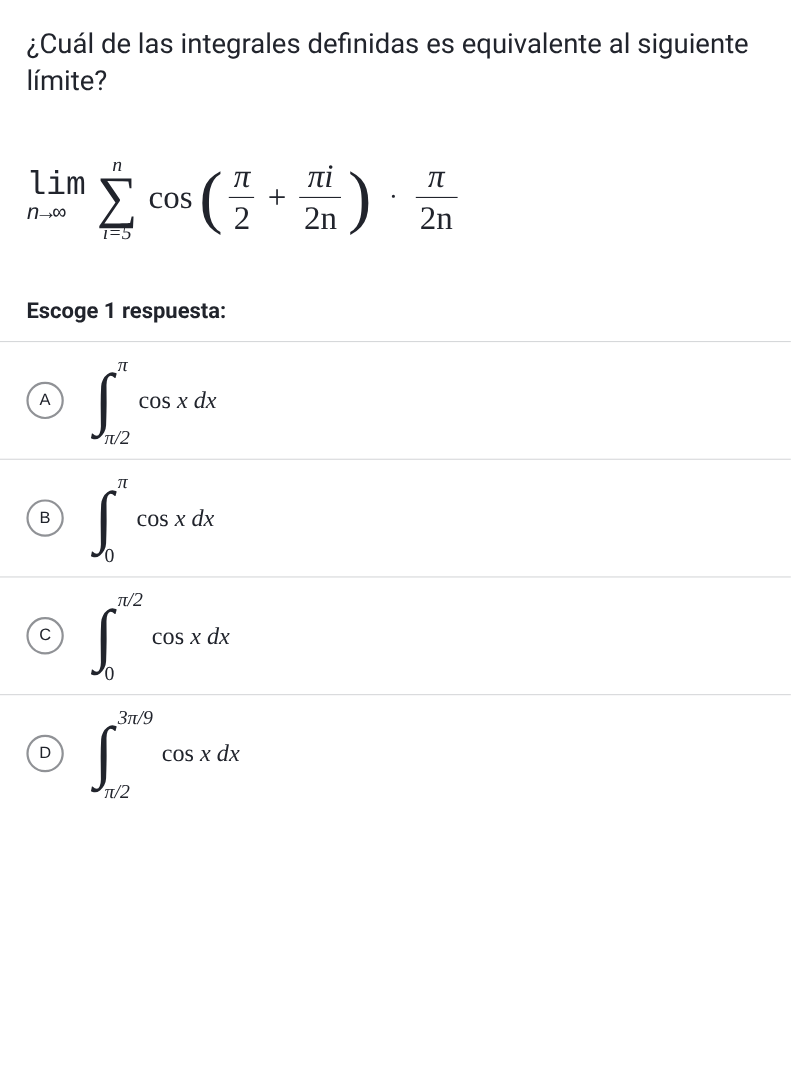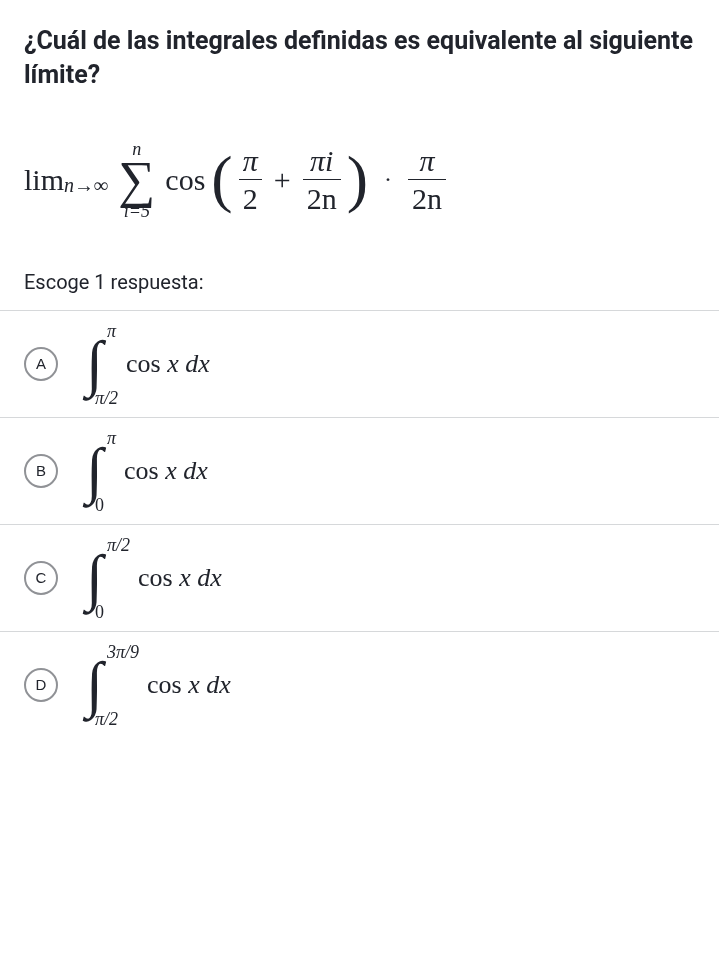--- a/index.html
+++ b/index.html
@@ -5,37 +5,38 @@
   body {
     font-family: -apple-system, BlinkMacSystemFont, "Segoe UI", Roboto, "Helvetica Neue", Arial, sans-serif;
     margin: 0;
     padding: 24px 24px 0 24px;
     color: #21242c;
     width: 719px;
     box-sizing: border-box;
   }
   .question-title {
     font-size: 25px;
-    font-weight: 700;
+    font-weight: 400;
     line-height: 1.35;
     margin-bottom: 48px;
   }
   .math-expression {
     font-family: "Times New Roman", Georgia, serif;
     font-size: 30px;
     margin: 20px 0 50px 0;
     display: flex;
     align-items: center;
     gap: 6px;
   }
   .limit-block {
     display: inline-flex;
-    flex-direction: row;
-    align-items: flex-end;
+    flex-direction: column;
+    align-items: flex-start;
     line-height: 1.1;
+    font-family: Liberation Mono, monospace;
   }
   .limit-top { font-size: 30px; }
   .limit-bottom { font-size: 20px; margin-top: -2px; }
   .sum-block {
     display: inline-flex;
     flex-direction: column;
     align-items: center;
     line-height: 1;
     margin: 0 4px;
   }
@@ -57,21 +58,21 @@
   .lparen, .rparen {
     font-size: 64px;
     font-weight: 300;
     line-height: 0.6;
   }
   .plus { margin: 0 6px; }
   .dot { margin: 0 10px; font-size:24px;}
   .italic { font-style: italic; }
   .instruction {
     font-size: 20px;
-    font-weight: 400;
+    font-weight: 700;
     margin-bottom: 16px;
   }
   .choices {
     border-top: 1px solid #d6d8da;
     margin: 0 -24px;
   }
   .choice-row {
     display: flex;
     align-items: center;
     border-bottom: 1px solid #d6d8da;
@@ -115,21 +116,21 @@
   .int-bounds {
     display: flex;
     flex-direction: column;
     justify-content: space-between;
     height: 70px;
     font-size: 18px;
     margin-left: -4px;
   }
   .int-upper { align-self: flex-start; margin-bottom:auto; margin-top:-8px; margin-left:8px;}
   .int-lower { align-self: flex-start; margin-top:auto;  margin-bottom:-10px; margin-left:-4px;}
-  .thin { font-size:26px; }
+  .thin { font-size:22px; }
 </style>
 </head>
 <body>
 
 <div class="question-title">¿Cuál de las integrales definidas es equivalente al siguiente límite?</div>
 
 <div class="math-expression">
   <span class="limit-block">
     <span class="limit-top">lim</span>
     <span class="limit-bottom italic">n→∞</span>

